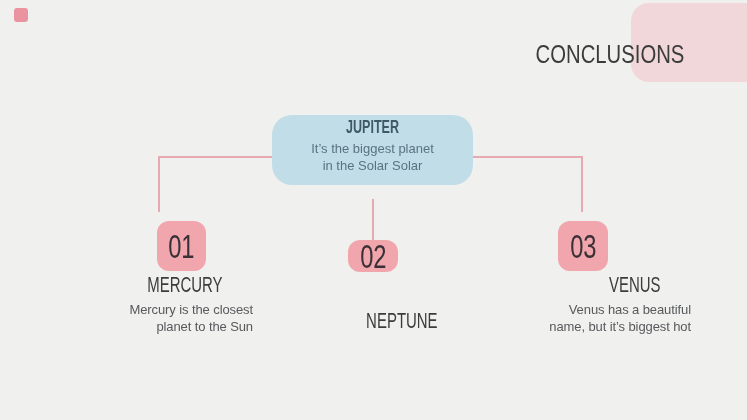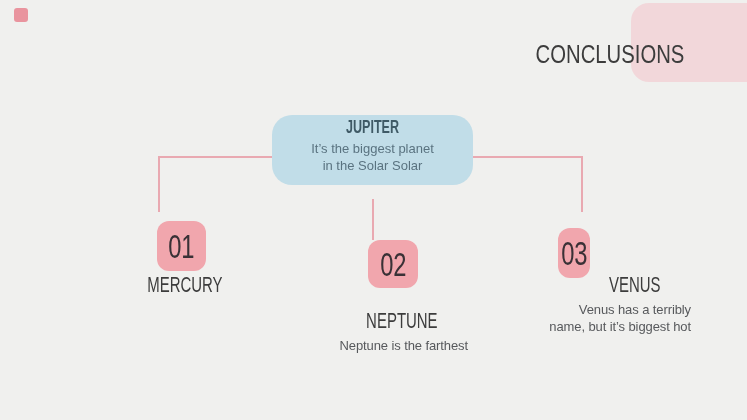--- a/index.html
+++ b/index.html
@@ -66,22 +66,22 @@
   .root-desc .dline{display:block;}
 
   
   .num-box{
     position:absolute;border-radius:12px;
     background:var(--c-pink,#f1a6ad);
     display:flex;align-items:center;justify-content:center;
     z-index:2;
   }
   .num-box-1{left:134px;top:221px;width:49px;height:50px;margin-left:23px;}
-  .num-box-2{left:368px;top:240px;width:50px;height:48px;}
-  .num-box-3{left:558px;top:228px;width:32px;height:50px;}
+  .num-box-2{left:348px;top:240px;width:50px;height:32px;}
+  .num-box-3{left:558px;top:221px;width:50px;height:50px;}
   .num{
     display:block;font-size:33px;line-height:33px;
     color:var(--c-number,#3a3136);
     transform:scaleX(0.72);transform-origin:center;
   }
 
   
   .planet-block{
     position:absolute;width:190px;text-align:right;
   }
@@ -128,30 +128,33 @@
   </div>
   <div class="num-box num-box-2">
     <span class="num">02</span>
   </div>
   <div class="num-box num-box-3">
     <span class="num">03</span>
   </div>
 
   <div class="planet-block planet-block-1">
     <h3 class="planet-title">MERCURY</h3>
+    <p class="planet-desc">
+      <span class="dline">Mercury is the closest</span>
+      <span class="dline">planet to the Sun</span>
+    </p>
   </div>
 
   <div class="planet-block planet-block-2">
     <h3 class="planet-title">NEPTUNE</h3>
     <p class="planet-desc">
-      <span class="dline">Neptune is the farthest</span>
     </p>
   </div>
 
   <div class="planet-block planet-block-3">
     <h3 class="planet-title">VENUS</h3>
     <p class="planet-desc">
-      <span class="dline">Venus has a terribly</span>
+      <span class="dline">Venus has a beautiful</span>
       <span class="dline">name, but it’s biggest hot</span>
     </p>
   </div>
 
 </div>
 
 </body></html>

